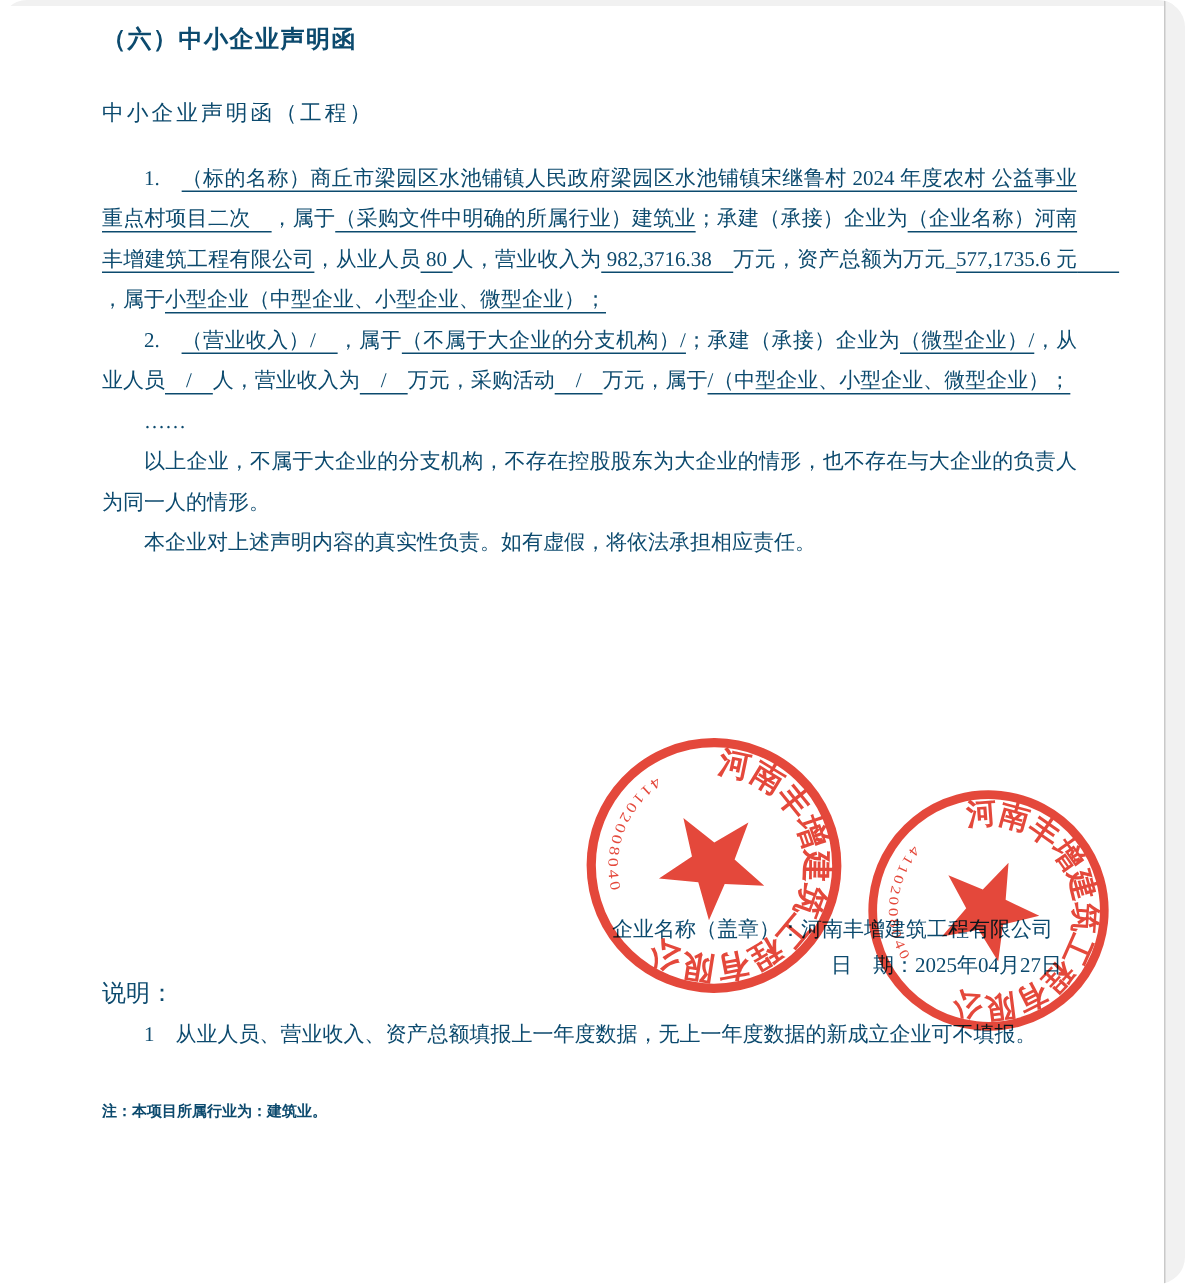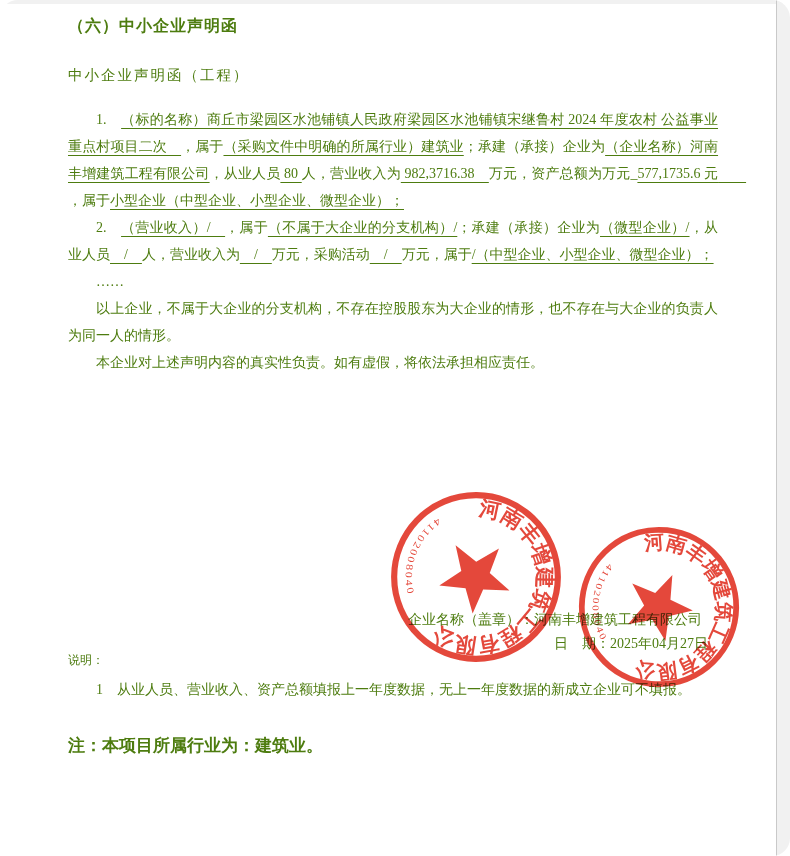--- a/index.html
+++ b/index.html
@@ -1,32 +1,32 @@
 <!DOCTYPE html>
 <html><head>
 <meta charset="utf-8">
 <style>
   html,body{margin:0;padding:0;background:#ffffff;}
   .page{
     position:relative;width:790px;height:856px;background:#ffffff;overflow:hidden;
-    font-family:"Liberation Serif","DejaVu Serif",serif;color:#4d7c0f;border-radius:18px;
+    font-family:"Liberation Serif","DejaVu Serif",serif;color:#0c4a6e;border-radius:18px;
   }
   .top-strip{position:absolute;left:0;top:0;width:790px;height:4px;background:#f1f1f1;}
   .right-strip{position:absolute;top:0;left:776px;width:14px;height:856px;background:#f1f1f1;border-left:1px solid #c9c9c9;}
   .heading{position:absolute;left:68px;top:16px;font-size:16px;font-weight:bold;letter-spacing:1px;}
   .doc-title{position:absolute;left:68px;top:66px;width:640px;text-align:left;font-size:14.5px;letter-spacing:2px;}
   .body-text{position:absolute;left:68px;top:106px;width:650px;font-size:14px;line-height:27px;text-align:justify;}
   .body-text p{margin:0;text-indent:2em;}
   .u{text-decoration:underline;text-underline-offset:4px;}
   .sig-line{position:absolute;font-size:14px;white-space:nowrap;}
   .sig-company{left:408px;top:611px;}
   .sig-date{left:554px;top:635px;}
-  .notes-label{position:absolute;left:68px;top:652px;font-size:12px;}
+  .notes-label{position:absolute;left:68px;top:652px;font-size:16px;}
   .notes-item{position:absolute;left:68px;top:681px;width:660px;font-size:14px;text-indent:2em;}
-  .footnote{position:absolute;left:68px;top:734px;font-size:17px;font-weight:bold;}
+  .footnote{position:absolute;left:68px;top:734px;font-size:10px;font-weight:bold;}
   .stamp{position:absolute;mix-blend-mode:multiply;opacity:.93;pointer-events:none;}
   .stamp-left{left:388px;top:489px;width:176px;height:176px;}
   .stamp-right{left:576px;top:524px;width:166px;height:166px;}
   .stamp text{font-family:"Liberation Serif","DejaVu Serif",serif;}
 </style>
 </head>
 <body>
 
 <div class="page">
 

